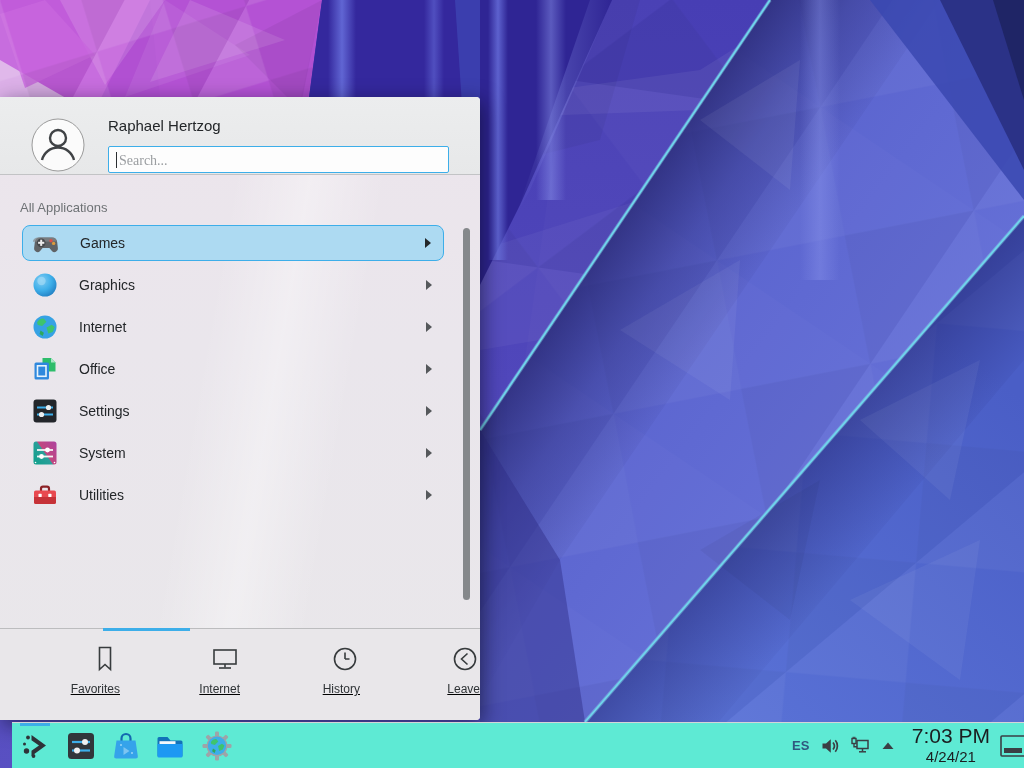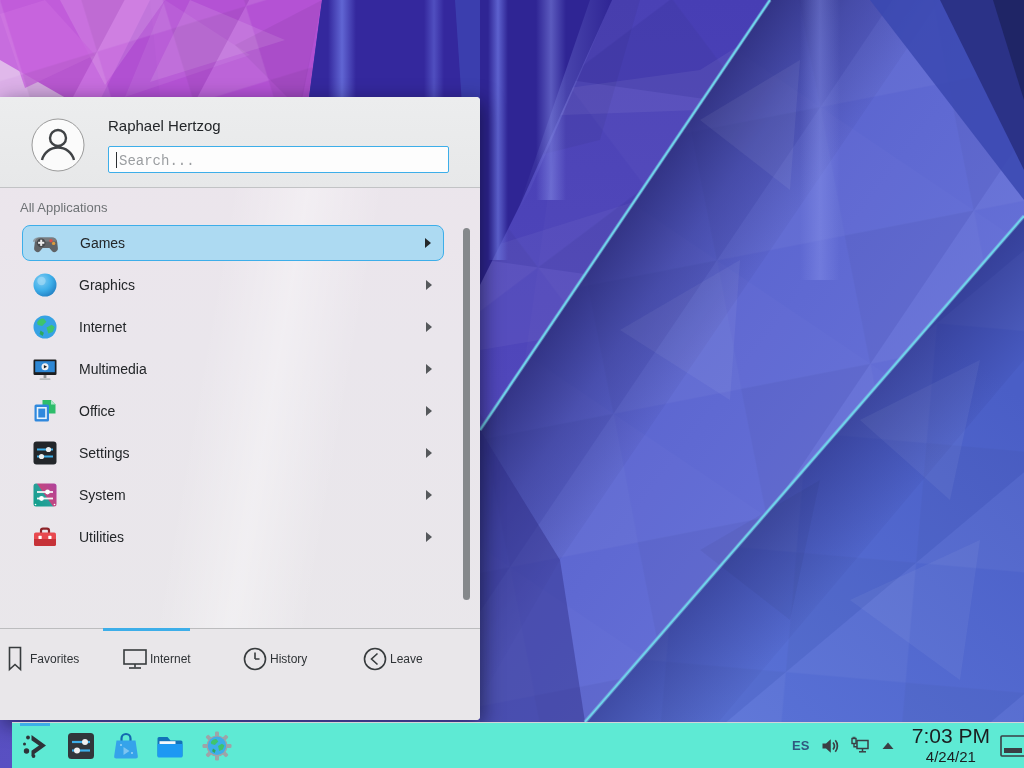--- a/index.html
+++ b/index.html
@@ -4,43 +4,43 @@
 <style>
   html,body{margin:0;padding:0;}
   body{width:1024px;height:768px;overflow:hidden;font-family:"Liberation Sans",sans-serif;position:relative;background:#4338ab;}
   svg{display:block;}
   #wallpaper{position:absolute;left:0;top:0;}
   
   #menu{position:absolute;left:0;top:97px;width:480px;height:623px;border-radius:0 4px 4px 0;
         box-shadow:3px 5px 20px rgba(10,10,30,.55);overflow:hidden;
         background:linear-gradient(100deg, rgba(255,255,255,0) 42%, rgba(255,255,255,.35) 55%, rgba(255,255,255,0) 68%),
                    linear-gradient(to bottom,#ece5ec 0%,#eae6ec 40%,#e9e7ea 100%);}
-  .menu-header{position:absolute;left:0;top:0;width:480px;height:91px;
+  .menu-header{position:absolute;left:0;top:0;width:480px;height:78px;
         background:linear-gradient(#ecedee,#e7e8e9);border-bottom:1px solid #c2c3c5;box-sizing:border-box;}
   .avatar{position:absolute;left:31px;top:21px;width:54px;height:54px;}
   .user-name{position:absolute;left:108px;top:20px;font-size:15px;color:#232629;}
   .search-box{position:absolute;left:108px;top:49px;width:341px;height:27px;box-sizing:border-box;
         border:1px solid #3daee9;background:#fdfdfd;border-radius:2px;}
   .search-box input{position:absolute;left:8px;top:2px;width:320px;height:21px;border:none;outline:none;
-        font-family:Liberation Mono, monospace;font-size:14px;color:#a21caf;background:transparent;}
+        font-family:Liberation Serif, serif;font-size:14px;color:#a21caf;background:transparent;}
   .search-box input::placeholder{color:#9b9ea1;}
   .caret{position:absolute;left:7px;top:5px;width:1px;height:16px;background:#2b2e31;}
   .section-label{position:absolute;left:20px;top:103px;font-size:13px;color:#6e7275;}
   .cat-list{position:absolute;left:22px;top:128px;width:422px;}
   .cat-row{position:relative;height:36px;margin-bottom:6px;border-radius:8px;display:flex;align-items:center;}
   .cat-row.active{background:#addaf2;border:1px solid #3daee9;box-sizing:border-box;}
   .cat-icon{position:absolute;left:10px;top:5px;width:26px;height:26px;}
   .cat-row.active .cat-icon{top:4px;}
   .cat-label{position:absolute;left:57px;top:50%;transform:translateY(-50%);font-size:14px;color:#232629;}
   .cat-arrow{position:absolute;right:12px;top:50%;transform:translateY(-50%);width:7px;height:10px;}
   .cat-row.help{margin-top:-7px;}
   .scrollbar{position:absolute;right:10px;top:131px;width:7px;height:372px;border-radius:3.5px;background:#85888b;}
   .tabbar{position:absolute;left:0;top:531px;width:480px;height:92px;background:#e9e7ea;
         border-top:1px solid #bcbcbe;box-sizing:border-box;display:flex;z-index:5;}
-  .tab{flex:1;display:flex;flex-direction:row;align-items:flex-start;padding-top:15px;}
+  .tab{flex:1;display:flex;flex-direction:column;align-items:flex-end;padding-top:15px;text-decoration:underline;}
   .tab .tab-icon{width:30px;height:30px;}
   .tab .tab-label{margin-top:8px;font-size:12px;color:#2f3336;}
   .tab-indicator{position:absolute;left:103px;top:-1px;width:87px;height:3px;background:#3daee9;}
   
   #taskbar{position:absolute;left:12px;top:722px;width:1024px;height:46px;background:#5eead4;
         border-top:1px solid #d4d5d7;box-sizing:border-box;}
   .task-icon{position:absolute;top:8px;width:30px;height:30px;}
   .launcher-indicator{position:absolute;left:8px;top:0;width:30px;height:3px;background:#3daee9;}
   .tray-label{position:absolute;top:15px;font-size:13px;font-weight:bold;color:#30587f;}
   .tray-icon{position:absolute;top:13px;width:20px;height:20px;}
@@ -218,34 +218,20 @@
         <path d="M5 8.5 q2.5 -4.5 7 -3.8 l2.4 3 -4.2 4.4 -4.4 -1.2z" fill="#3ec46d"></path>
         <path d="M14.5 13.5 l5.2 -2.8 3.1 2.2 -2.1 5 -4.4 1.6z" fill="#3ec46d"></path>
         <path d="M8.5 16.5 l3.4 2.2 -1.2 3.4 -3.2 -2.2z" fill="#2ea85c"></path>
       </svg>
       <span class="cat-label">Internet</span>
       <svg class="cat-arrow" viewBox="0 0 7 10">
           <path d="M1 0 L7 5 L1 10z" fill="#55585b"></path>
         </svg>
     </div>
 
-    <div class="cat-row">
-      <svg class="cat-icon" viewBox="0 0 26 26">
-        <rect x="1.5" y="3.5" width="23" height="15.5" rx="1.2" fill="#1b1d1f"></rect>
-        <rect x="3.2" y="5.2" width="19.6" height="11" fill="#2d87d4"></rect>
-        <circle cx="13" cy="10.7" r="3.5" fill="#f3f3f3"></circle>
-        <path d="M11.9 8.9 l3.1 1.8 -3.1 1.8z" fill="#1b1d1f"></path>
-        <rect x="11.6" y="19" width="2.8" height="3.2" fill="#8f9496"></rect>
-        <rect x="7.5" y="22.2" width="11" height="1.9" rx=".9" fill="#b9bec0"></rect>
-      </svg>
-      <span class="cat-label">Multimedia</span>
-      <svg class="cat-arrow" viewBox="0 0 7 10">
-          <path d="M1 0 L7 5 L1 10z" fill="#55585b"></path>
-        </svg>
-    </div>
 
     <div class="cat-row">
       <svg class="cat-icon" viewBox="0 0 26 26">
         <path d="M10.5 2 h8.5 l4.5 4.5 v9 h-13z" fill="#2ebd6b"></path>
         <path d="M19 2 l4.5 4.5 h-4.5z" fill="#a8e8c6"></path>
         <rect x="2.5" y="6.5" width="14.5" height="17" rx="1.5" fill="#2f88dd"></rect>
         <rect x="5.5" y="9.8" width="8.5" height="10.5" fill="none" stroke="#e8f3fc" stroke-width="1.6"></rect>
       </svg>
       <span class="cat-label">Office</span>
       <svg class="cat-arrow" viewBox="0 0 7 10">

